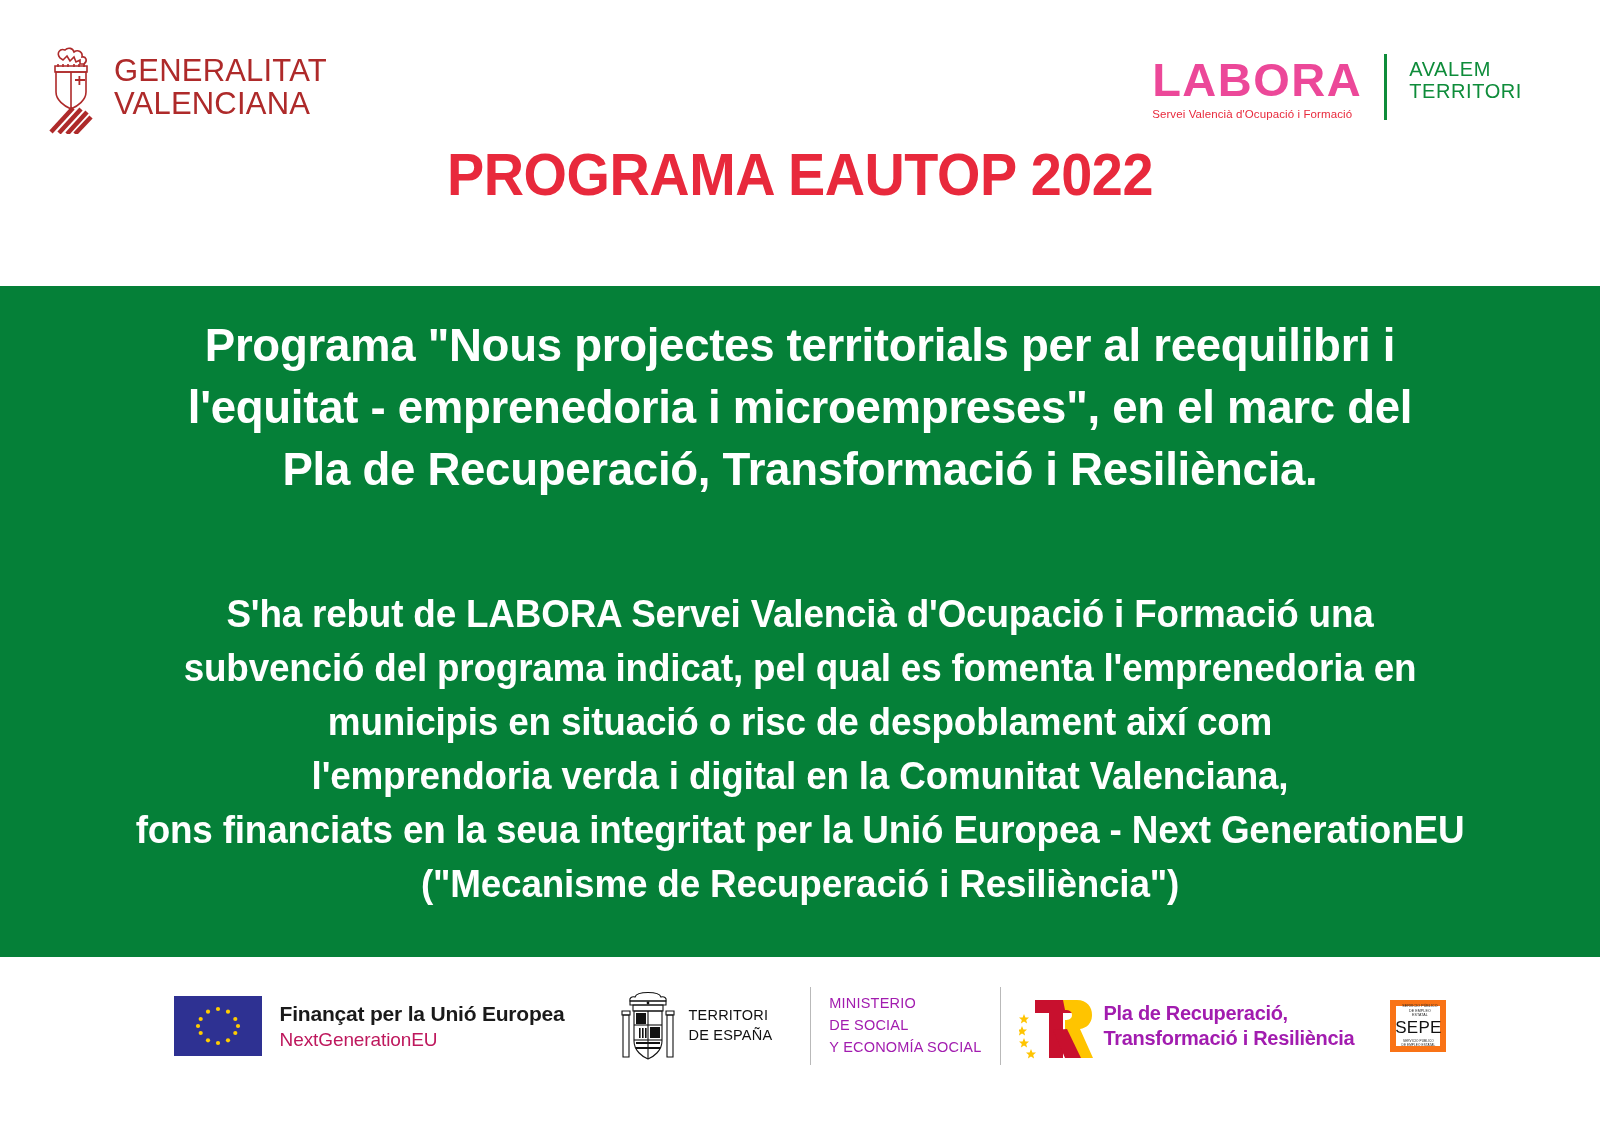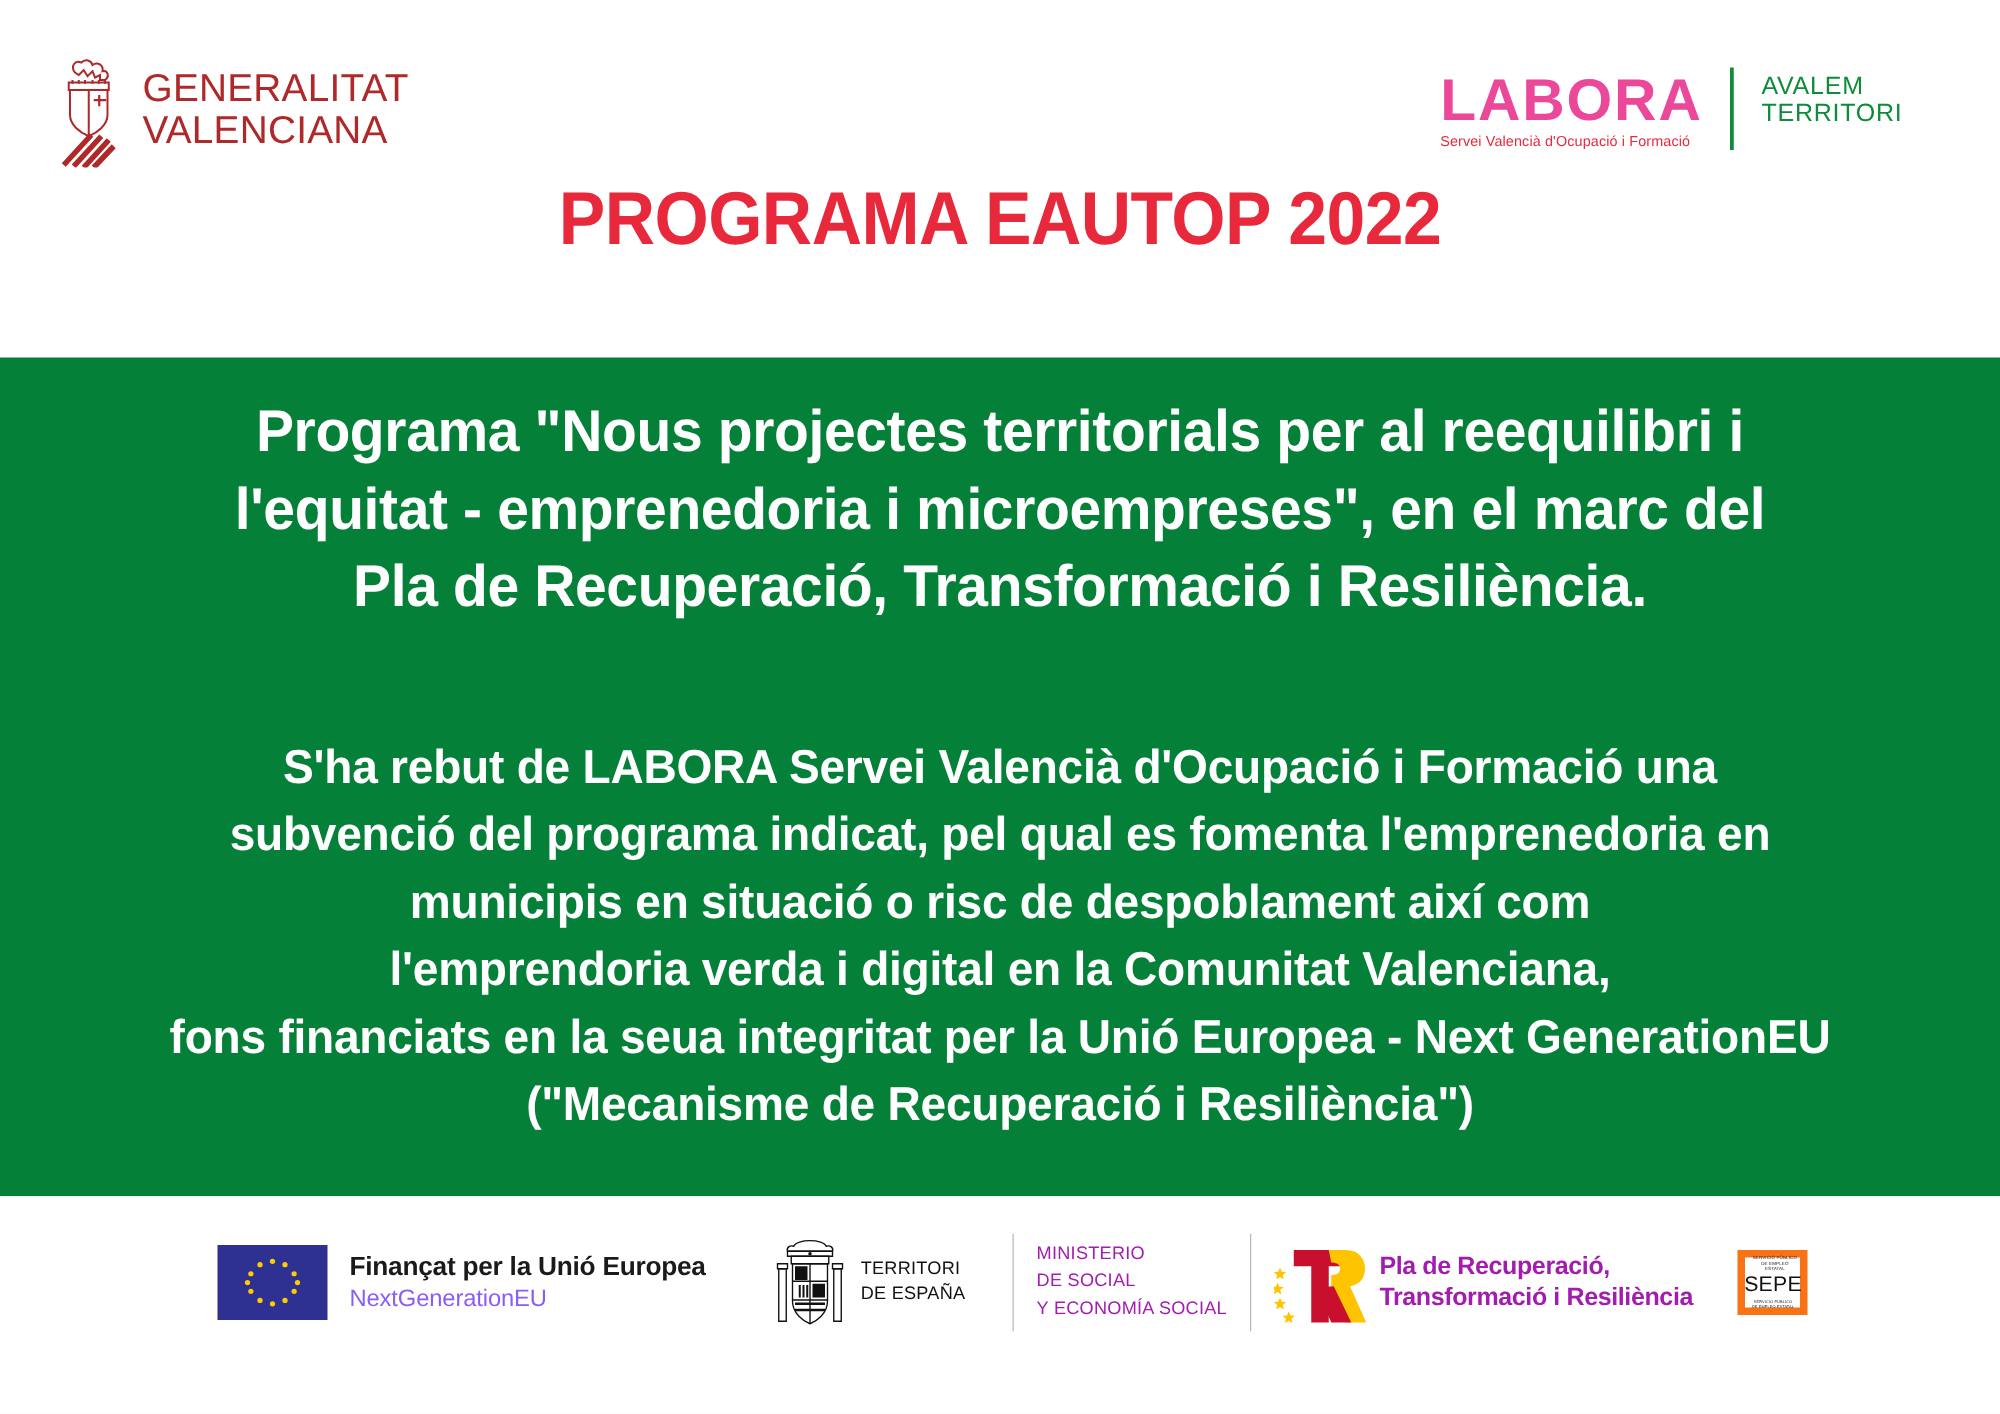--- a/index.html
+++ b/index.html
@@ -152,21 +152,21 @@
   .eu-flag {
     width: 88px; height: 60px;
     background: #2E3192;
     position: relative;
   }
   .eu-text-main {
     font-size: 21px; font-weight: bold; color: #1a1a1a;
     letter-spacing: -0.2px; white-space: nowrap;
   }
   .eu-text-sub {
-    font-size: 19px; color: #8b5cf6; letter-spacing: -0.1px;
+    font-size: 19px; color: #be185d; letter-spacing: -0.1px;
     margin-top: 3px; white-space: nowrap;
   }
 
   
   .gob-logo { gap: 10px; margin-right: 20px; }
   .gob-text {
     font-size: 14.5px; color: #111; line-height: 1.35;
     letter-spacing: 0.2px; white-space: nowrap;
   }
   .vdiv {

